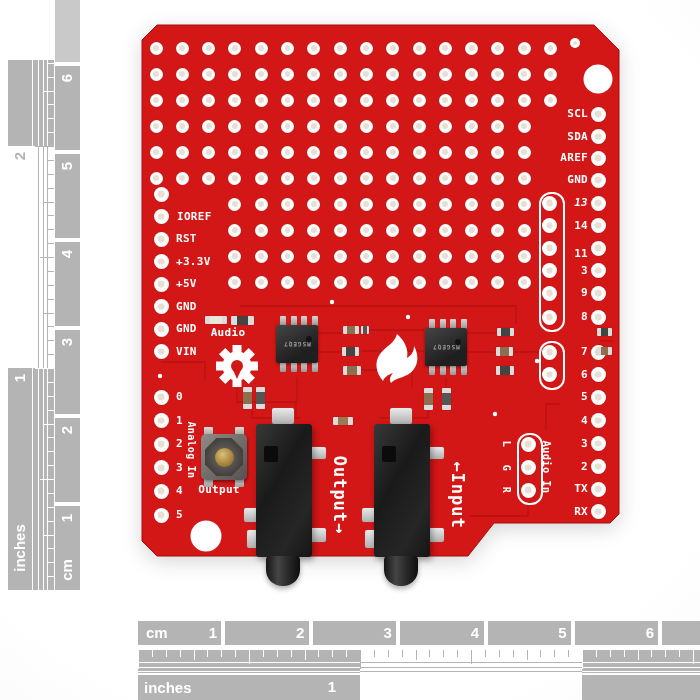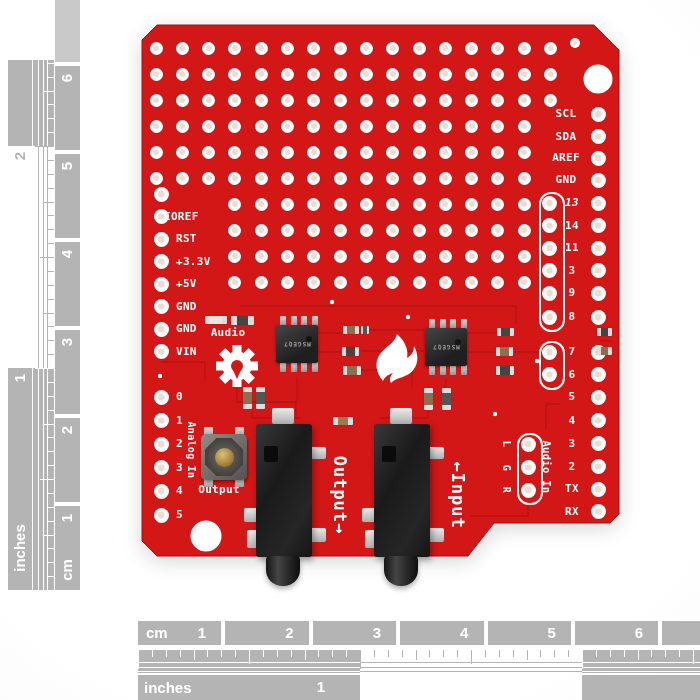--- a/index.html
+++ b/index.html
@@ -10,21 +10,21 @@
   .hole{position:absolute;border-radius:50%;background:#fdfdfd;box-shadow:0 0 1px rgba(120,30,30,.55);}
   .hole::after{content:"";position:absolute;left:50%;top:50%;width:46%;height:46%;
     transform:translate(-50%,-50%);border-radius:50%;background:#e7dfd2;}
   .outline{position:absolute;border:2px solid #ffffff;border-radius:12px;}
   .silk{position:absolute;color:#fff;font:bold 11px "DejaVu Sans Mono",monospace;
     letter-spacing:.3px;white-space:nowrap;line-height:12px;}
   .silk.big{font-size:17px;line-height:18px;letter-spacing:1px;}
   .rot90{transform:rotate(90deg);}
   .rotm90{transform:rotate(-90deg);}
   .ctr{text-align:center;}
-  .rgt{text-align:center;}
+  .rgt{text-align:right;}
   .rul{position:absolute;color:#fff;font:bold 15px "Liberation Sans",sans-serif;
     white-space:nowrap;line-height:24px;}
   .rblock{position:absolute;background:#b4b4b4;}
   .chip{position:absolute;background:linear-gradient(150deg,#454545,#1f1f1f 70%);
     border-radius:2px;box-shadow:0 1px 3px rgba(0,0,0,.45);}
   .leg{position:absolute;width:6px;height:10px;background:linear-gradient(#d6d6d6,#969696);border-radius:1px;}
   .chipmark{position:absolute;left:0;right:0;top:50%;transform:translateY(-50%) rotate(180deg);
     color:#9c9c9c;font:bold 6px "DejaVu Sans Mono",monospace;text-align:center;letter-spacing:1px;}
   .chipdot{position:absolute;width:6px;height:6px;border-radius:50%;background:#141414;left:72%;top:28%;}
   .smd{position:absolute;border-radius:1px;box-shadow:0 0 1px rgba(80,0,0,.5);}
@@ -393,21 +393,21 @@
       <div class="hole" style="left: 333.6px; top: 275.5px; width: 13px; height: 13px;"></div>
       <div class="hole" style="left: 359.9px; top: 275.5px; width: 13px; height: 13px;"></div>
       <div class="hole" style="left: 386.2px; top: 275.5px; width: 13px; height: 13px;"></div>
       <div class="hole" style="left: 412.5px; top: 275.5px; width: 13px; height: 13px;"></div>
       <div class="hole" style="left: 438.8px; top: 275.5px; width: 13px; height: 13px;"></div>
       <div class="hole" style="left: 465.1px; top: 275.5px; width: 13px; height: 13px;"></div>
       <div class="hole" style="left: 491.4px; top: 275.5px; width: 13px; height: 13px;"></div>
       <div class="hole" style="left: 517.7px; top: 275.5px; width: 13px; height: 13px;"></div>
       <div class="hole" style="left: 153.5px; top: 186.5px; width: 15px; height: 15px;"></div>
       <div class="hole" style="left: 153.5px; top: 209px; width: 15px; height: 15px;"></div>
-      <div class="silk" style="left: 164px; top: 210.5px;">IOREF</div>
+      <div class="silk" style="left: 177px; top: 210.5px;">IOREF</div>
       <div class="hole" style="left: 153.5px; top: 231.5px; width: 15px; height: 15px;"></div>
       <div class="silk" style="left: 176px; top: 233px;">RST</div>
       <div class="hole" style="left: 153.5px; top: 254px; width: 15px; height: 15px;"></div>
       <div class="silk" style="left: 176px; top: 255.5px;">+3.3V</div>
       <div class="hole" style="left: 153.5px; top: 276.5px; width: 15px; height: 15px;"></div>
       <div class="silk" style="left: 176px; top: 278px;">+5V</div>
       <div class="hole" style="left: 153.5px; top: 299px; width: 15px; height: 15px;"></div>
       <div class="silk" style="left: 176px; top: 300.5px;">GND</div>
       <div class="hole" style="left: 153.5px; top: 321.5px; width: 15px; height: 15px;"></div>
       <div class="silk" style="left: 176px; top: 323px;">GND</div>
@@ -435,21 +435,21 @@
       <div class="silk rgt" style="left: 544px; top: 174px; width: 44px;">GND</div>
       <div class="outline" style="left: 538.5px; top: 192px; width: 22px; height: 136px;"></div>
       <div class="hole" style="left: 590.5px; top: 195.5px; width: 15px; height: 15px;"></div>
       <div class="hole" style="left: 542px; top: 195.5px; width: 15px; height: 15px;"></div>
       <div class="silk rgt" style="left: 556px; top: 197px; width: 32px; font-style: italic;">13</div>
       <div class="hole" style="left: 590.5px; top: 218px; width: 15px; height: 15px;"></div>
       <div class="hole" style="left: 542px; top: 218px; width: 15px; height: 15px;"></div>
       <div class="silk rgt" style="left: 556px; top: 219.5px; width: 32px;">14</div>
       <div class="hole" style="left: 590.5px; top: 240.5px; width: 15px; height: 15px;"></div>
       <div class="hole" style="left: 542px; top: 240.5px; width: 15px; height: 15px;"></div>
-      <div class="silk rgt" style="left: 556px; top: 242px; width: 32px;">11</div>
+      <div class="silk rgt" style="left: 556px; top: 248px; width: 32px;">11</div>
       <div class="hole" style="left: 590.5px; top: 263px; width: 15px; height: 15px;"></div>
       <div class="hole" style="left: 542px; top: 263px; width: 15px; height: 15px;"></div>
       <div class="silk rgt" style="left: 556px; top: 264.5px; width: 32px;">3</div>
       <div class="hole" style="left: 590.5px; top: 285.5px; width: 15px; height: 15px;"></div>
       <div class="hole" style="left: 542px; top: 285.5px; width: 15px; height: 15px;"></div>
       <div class="silk rgt" style="left: 556px; top: 287px; width: 32px;">9</div>
       <div class="hole" style="left: 590.5px; top: 309.5px; width: 15px; height: 15px;"></div>
       <div class="hole" style="left: 542px; top: 309.5px; width: 15px; height: 15px;"></div>
       <div class="silk rgt" style="left: 556px; top: 311px; width: 32px;">8</div>
       <div class="outline" style="left: 538.5px; top: 341px; width: 22px; height: 45px;"></div>

